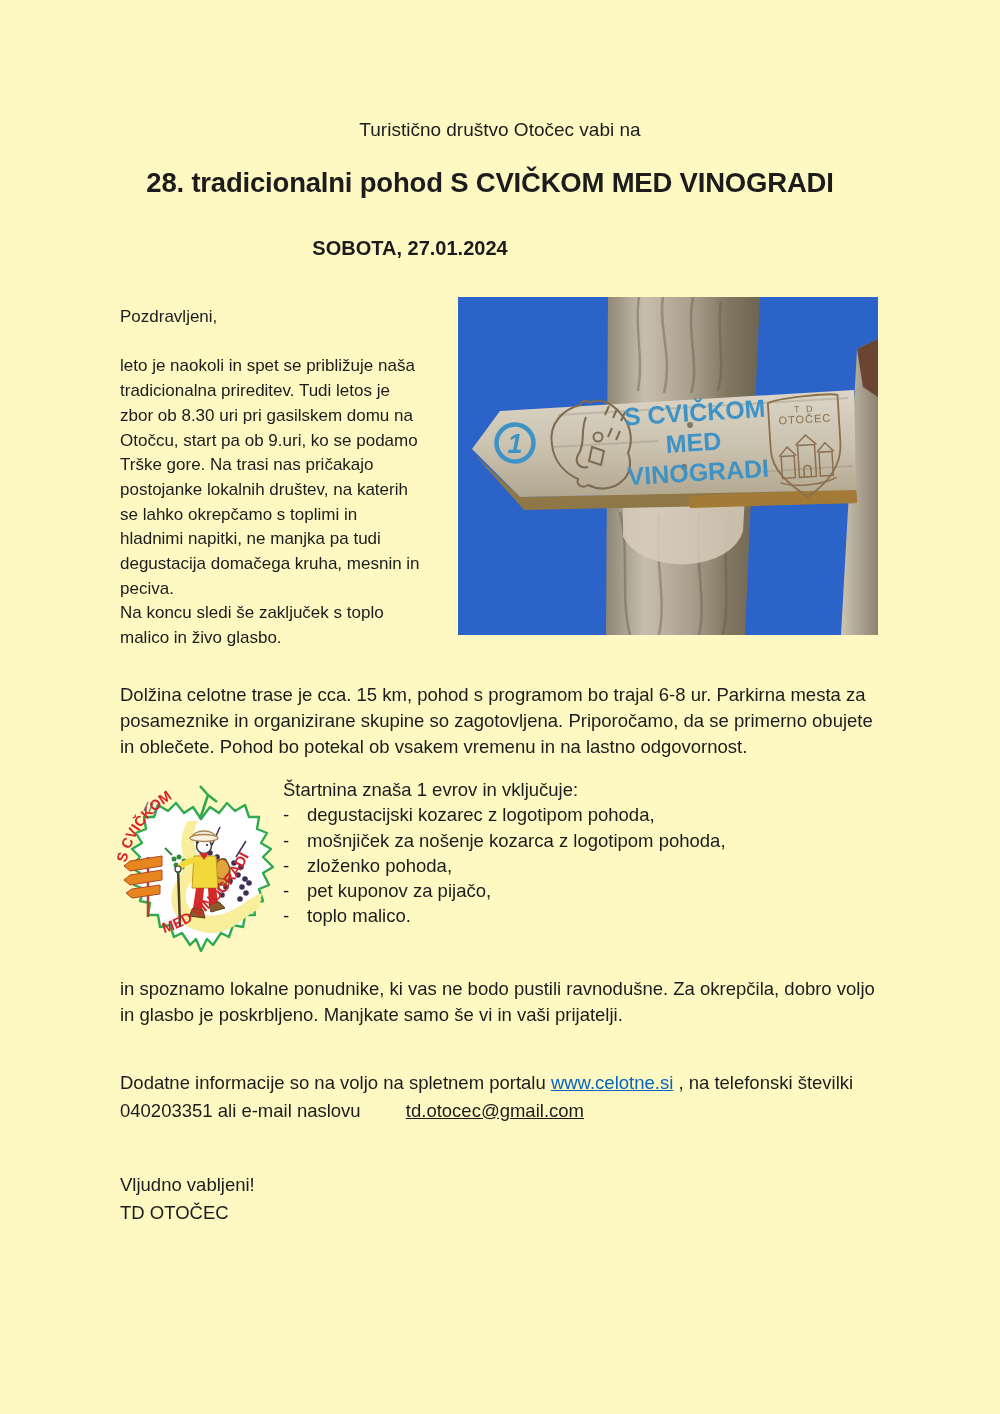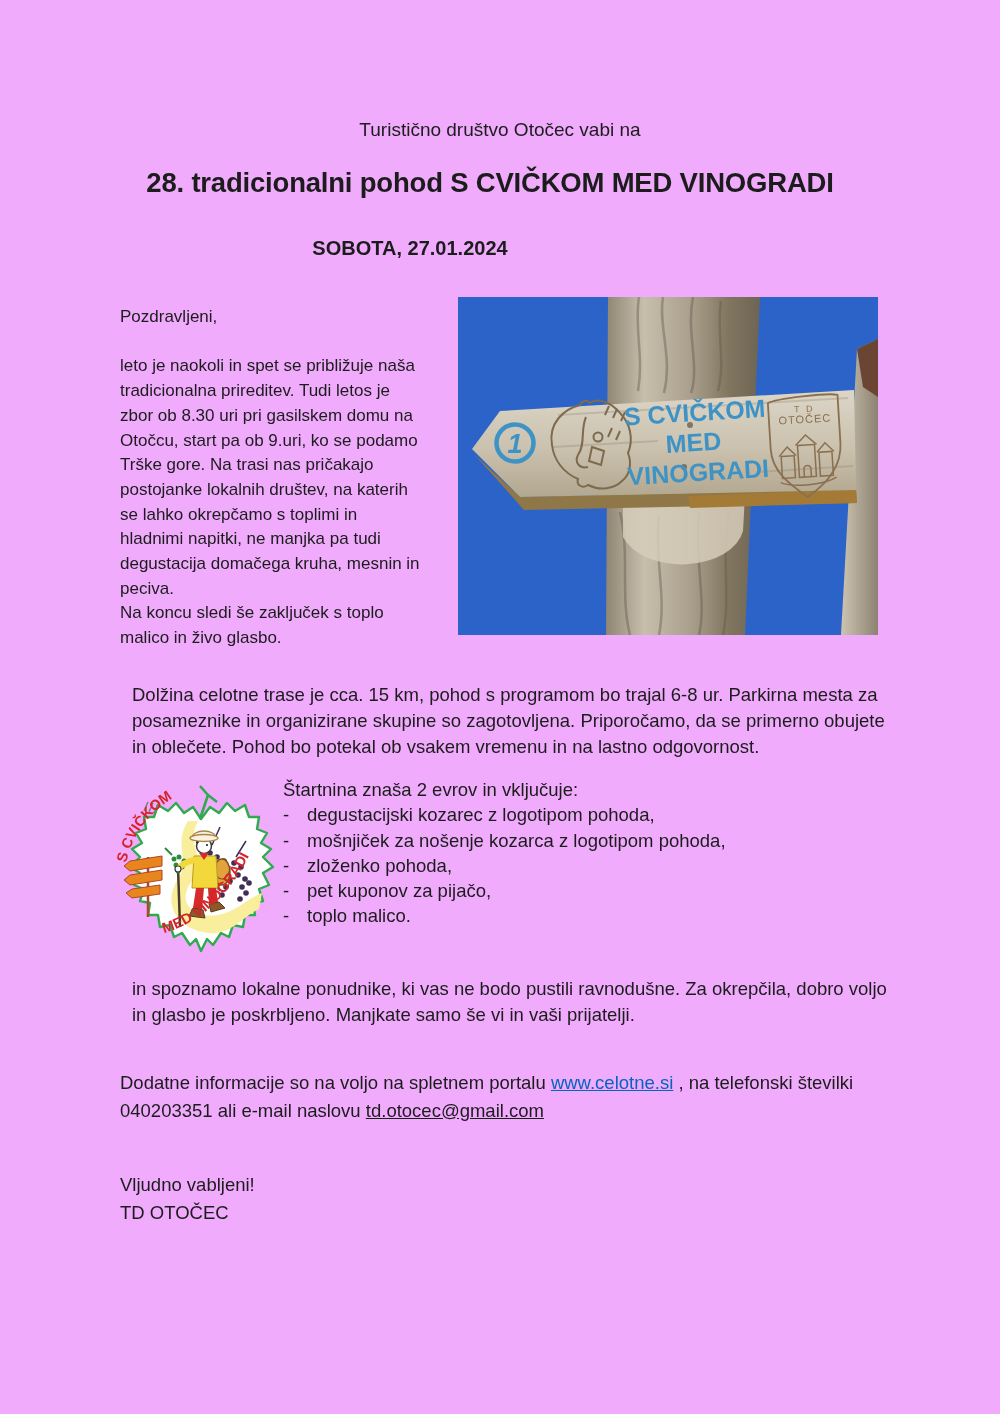--- a/index.html
+++ b/index.html
@@ -1,35 +1,35 @@
 <!DOCTYPE html>
 <html><head>
 <meta charset="utf-8">
 <style>
   html,body{margin:0;padding:0;background:#fff;}
-  .page{position:relative;width:1000px;height:1414px;background:#f0abfc;overflow:hidden;
+  .page{position:relative;width:1000px;height:1414px;background:#fef9c3;overflow:hidden;
         font-family:"Liberation Sans",sans-serif;color:#1c1c1c;}
   .centered{text-align:center;}
   .header-line{position:absolute;top:119px;left:0;width:1000px;font-size:19px;}
   .title-line{position:absolute;top:167px;left:0;width:980px;font-size:27.5px;font-weight:bold;letter-spacing:-0.2px;}
   .date-line{position:absolute;top:237px;left:0;width:820px;font-size:20px;font-weight:bold;}
   .intro-col{position:absolute;top:305px;left:120px;width:338px;font-size:17px;line-height:24.7px;}
   .intro-col .blank{height:24.7px;}
   .line{white-space:nowrap;}
   .photo-frame{position:absolute;top:297px;left:458px;width:420px;height:338px;}
-  .para{position:absolute;left:120px;width:800px;font-size:18.5px;line-height:25.8px;margin-left:12px;}
+  .para{position:absolute;left:120px;width:800px;font-size:18.5px;line-height:25.8px;}
   .route-para{top:682px;}
   .invite-para{top:976px;}
   .logo-wrap{position:absolute;top:775px;left:112px;width:180px;height:190px;}
   .fee-block{position:absolute;top:777px;left:283px;font-size:18.5px;line-height:25.3px;}
   .fee-item{display:flex;}
   .fee-item .dash{width:24px;flex:0 0 24px;}
   .contact-block{position:absolute;top:1069px;left:120px;width:800px;font-size:18.5px;line-height:27.5px;}
   .weblink{color:#0563c1;text-decoration:underline;cursor:pointer;}
-  .email-link{color:#1c1c1c;text-decoration:underline;cursor:pointer;}
+  .email-link{color:#1c1c1c;text-decoration:underline;cursor:pointer;margin-left:40px;}
   .signoff-block{position:absolute;top:1171px;left:120px;font-size:18.5px;line-height:28px;}
   svg{display:block;}
 </style>
 </head>
 <body>
 
 <div class="page">
 
   <div class="header-line centered">Turistično društvo Otočec vabi na</div>
   <div class="title-line centered">28. tradicionalni pohod S CVIČKOM MED VINOGRADI</div>
@@ -233,21 +233,21 @@
       </g>
 
       <g font-family="Liberation Sans, sans-serif" font-weight="bold" font-size="14.5" fill="#d6232a">
         <text><textPath href="#leftTextPath">S CVIČKOM</textPath></text>
         <text><textPath href="#rightTextPath">MED VINOGRADI</textPath></text>
       </g>
     </svg>
   </div>
 
   <div class="fee-block">
-    <div class="line">Štartnina znaša 2 evrov in vključuje:</div>
+    <div class="line">Štartnina znaša 1 evrov in vključuje:</div>
     <div class="fee-item">
       <span class="dash">-</span>
       <span class="line">degustacijski kozarec z logotipom pohoda,</span>
     </div>
     <div class="fee-item">
       <span class="dash">-</span>
       <span class="line">mošnjiček za nošenje kozarca z logotipom pohoda,</span>
     </div>
     <div class="fee-item">
       <span class="dash">-</span>

